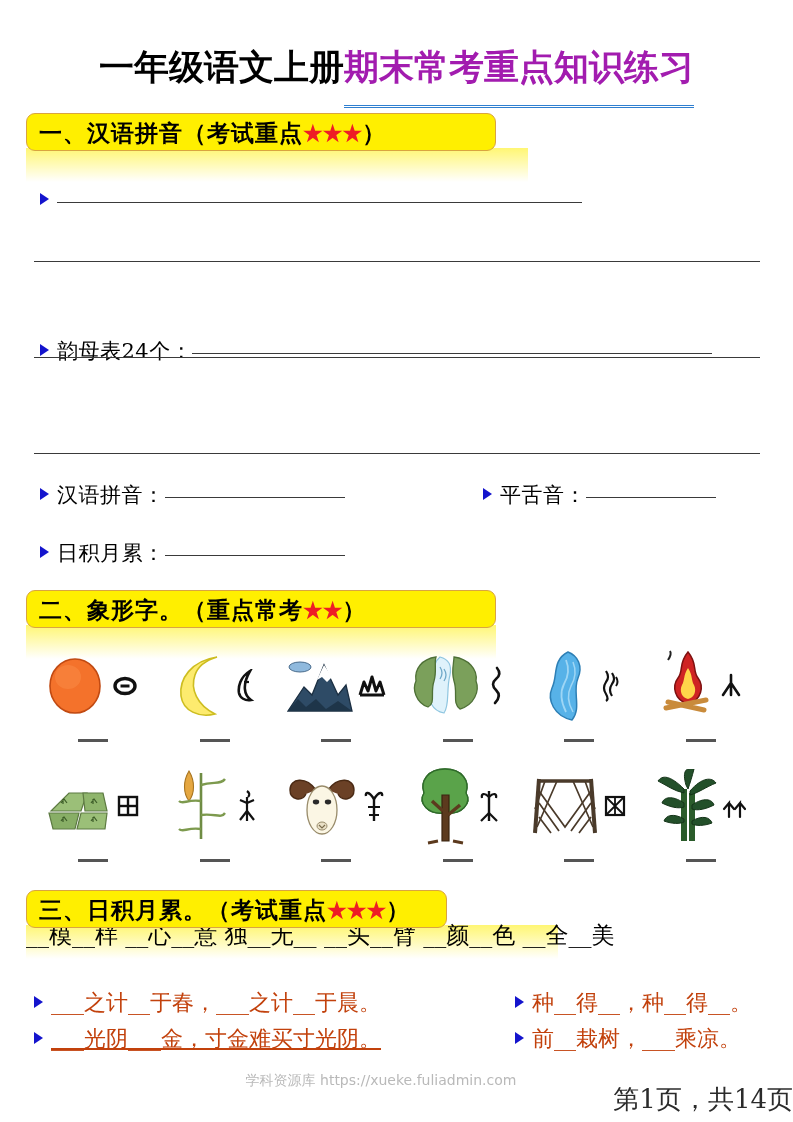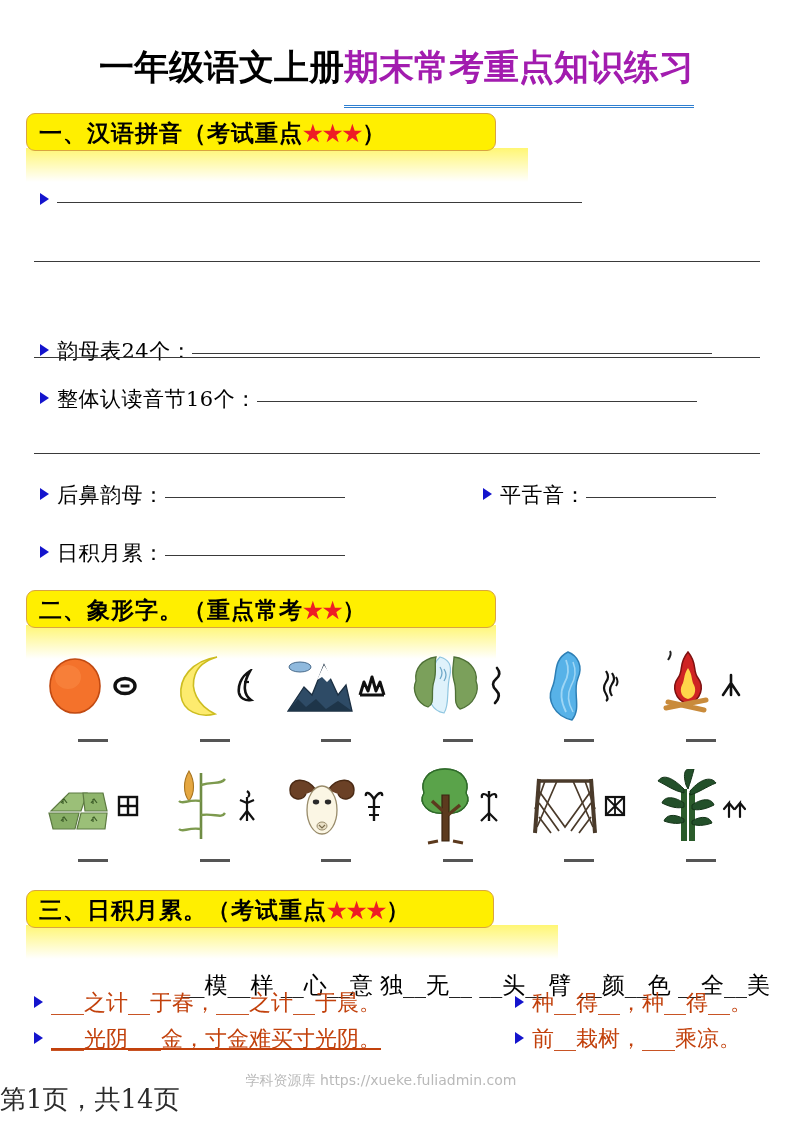--- a/index.html
+++ b/index.html
@@ -173,21 +173,21 @@
     text-align: center;
     font-family: "DejaVu Sans", "Liberation Sans", sans-serif;
     font-size: 14px;
     color: #b9b9b9;
     white-space: nowrap;
   }
   .pagenum {
     position: absolute;
     left: 0;
     width: 793px;
-    text-align: left;
+    text-align: right;
     font-family: "DejaVu Serif", "Liberation Serif", serif;
     font-size: 26px;
     color: #2b2b2b;
     white-space: nowrap;
   }
 </style>
 </head>
 <body>
 
 <div class="page">
@@ -204,27 +204,24 @@
   <div class="p-row" style="top:188px;left:40px;">
     <span class="bullet"></span><span class="rule" style="width:525px;"></span>
   </div>
   <div class="full-rule" style="top:260px;left:34px;width:726px;"></div>
 
   <div class="p-row" style="top:294px;left:40px;margin-top:43px;">
     <span class="bullet"></span><span class="p-label">韵母表24个：</span><span class="rule" style="width:520px;"></span>
   </div>
   <div class="full-rule" style="top:356px;left:34px;width:726px;"></div>
 
-  <div class="p-row" style="top:385px;left:40px;">
-    <span class="bullet"></span><span class="p-label">整体认读音节16个：</span><span class="rule" style="width:440px;"></span>
-  </div>
   <div class="full-rule" style="top:452px;left:34px;width:726px;"></div>
 
   <div class="p-row" style="top:481px;left:40px;">
-    <span class="bullet"></span><span class="p-label">后鼻韵母：</span><span class="rule" style="width:180px;"></span>
+    <span class="bullet"></span><span class="p-label">汉语拼音：</span><span class="rule" style="width:180px;"></span>
   </div>
   <div class="p-row" style="top:481px;left:483px;">
     <span class="bullet"></span><span class="p-label">平舌音：</span><span class="rule" style="width:130px;"></span>
   </div>
 
   <div class="p-row" style="top:539px;left:40px;">
     <span class="bullet"></span><span class="p-label">日积月累：</span><span class="rule" style="width:180px;"></span>
   </div>
 
   <div class="glow" style="top:625px;left:26px;width:470px;"></div>
@@ -444,25 +441,25 @@
         <svg width="24" height="26" viewBox="0 0 24 26">
           <path d="M7 24 L7 10 L2 16 M7 10 L12 16" fill="none" stroke="#111" stroke-width="2.2" stroke-linecap="round"></path>
           <path d="M18 24 L18 10 L13 16 M18 10 L23 16" fill="none" stroke="#111" stroke-width="2.2" stroke-linecap="round"></path>
         </svg>
       </div>
       <div class="picto-blank"></div>
     </div>
   </div>
 
   <div class="glow" style="top:925px;left:26px;width:532px;"></div>
-  <div class="banner" style="top:890px;left:26px;width:468px;">
+  <div class="banner" style="top:890px;left:26px;width:421px;">
     <span>三、日积月累。（考试重点</span><span class="star">★★★</span><span>）</span>
   </div>
 
-  <div class="idiom-line" style="top:970px;text-align:right;">__模__样 __心__意 独__无__ __头__臂 __颜__色 __全__美</div>
+  <div class="idiom-line" style="top:920px;">__模__样 __心__意 独__无__ __头__臂 __颜__色 __全__美</div>
 
   <div class="s3-row" style="top:988px;left:34px;">
     <span class="bullet"></span><span>___之计__于春，___之计__于晨。</span>
   </div>
   <div class="s3-row" style="top:988px;left:515px;">
     <span class="bullet"></span><span>种__得__，种__得__。</span>
   </div>
 
   <div class="s3-row" style="top:1024px;left:34px;text-decoration:underline;">
     <span class="bullet"></span><span>___光阴___金，寸金难买寸光阴。</span>

